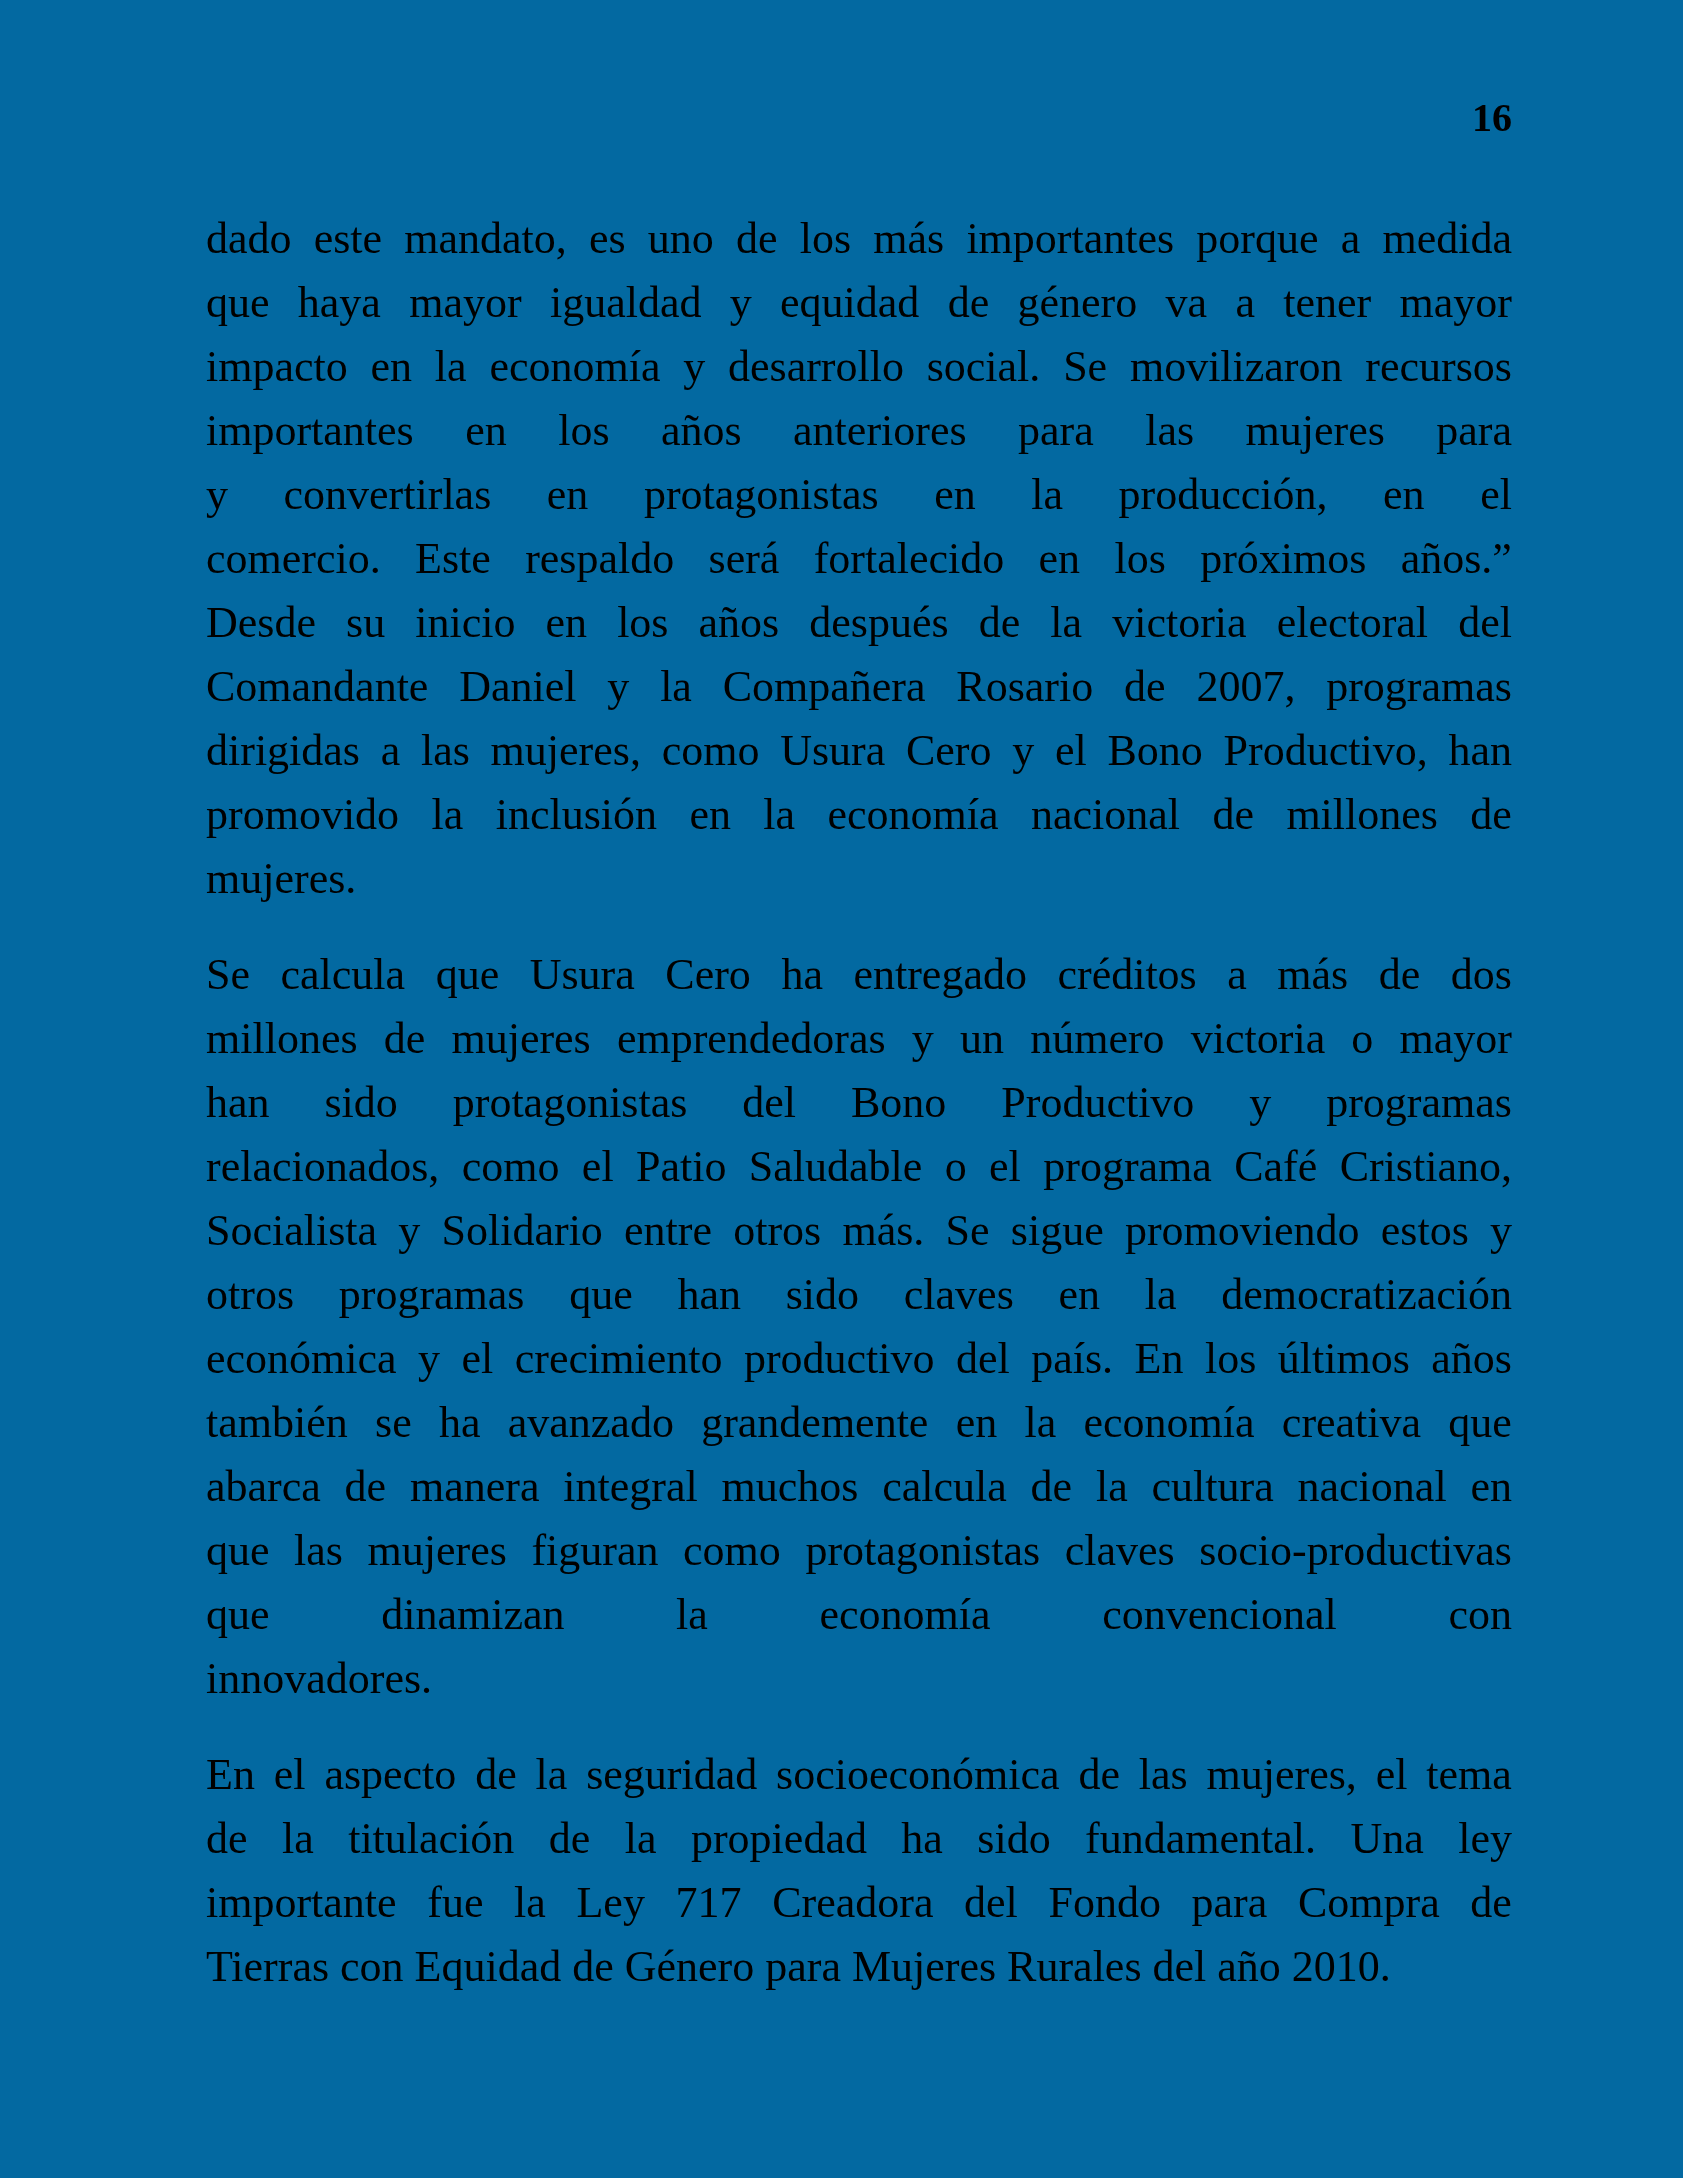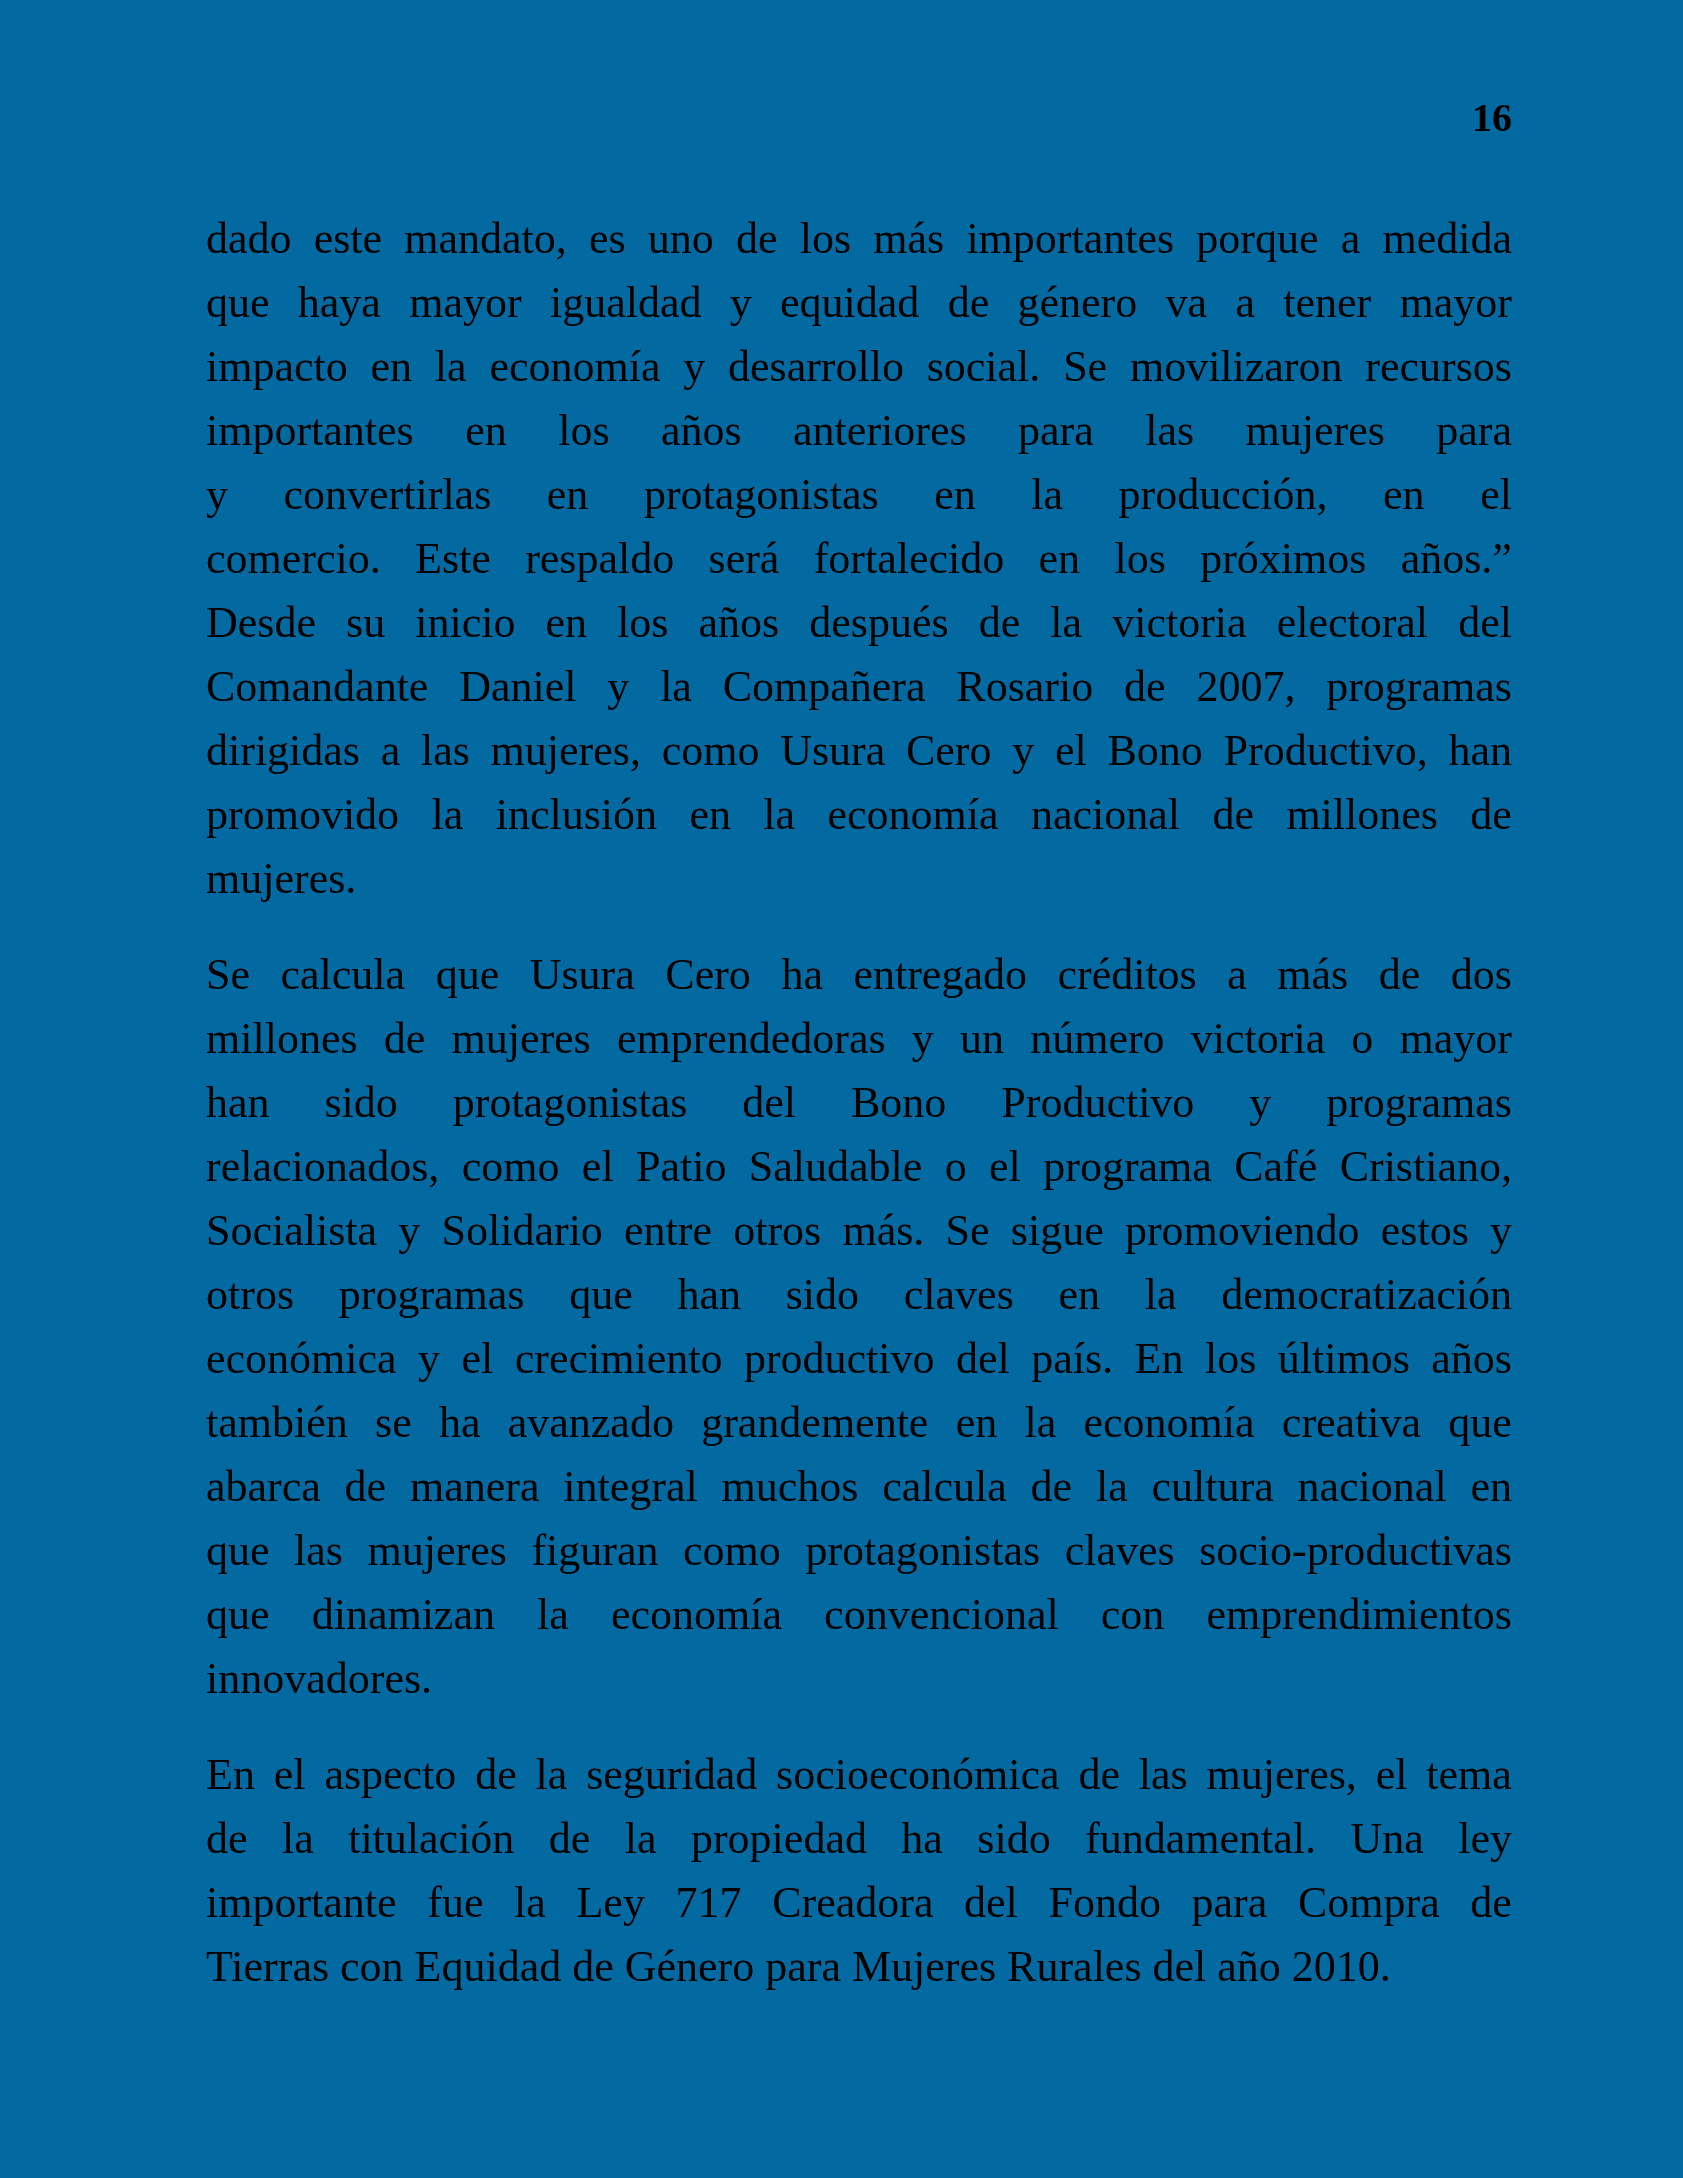--- a/index.html
+++ b/index.html
@@ -300,21 +300,20 @@
           <span>claves</span>
           <span>socio-productivas</span>
         </div>
         <div class="line">
           <span>que</span>
           <span>dinamizan</span>
           <span>la</span>
           <span>economía</span>
           <span>convencional</span>
           <span>con</span>
-          <span>emprendimientos</span>
         </div>
         <div class="line last"><span>innovadores.</span></div>
       </div>
       <div class="para">
         <div class="line">
           <span>En</span>
           <span>el</span>
           <span>aspecto</span>
           <span>de</span>
           <span>la</span>

